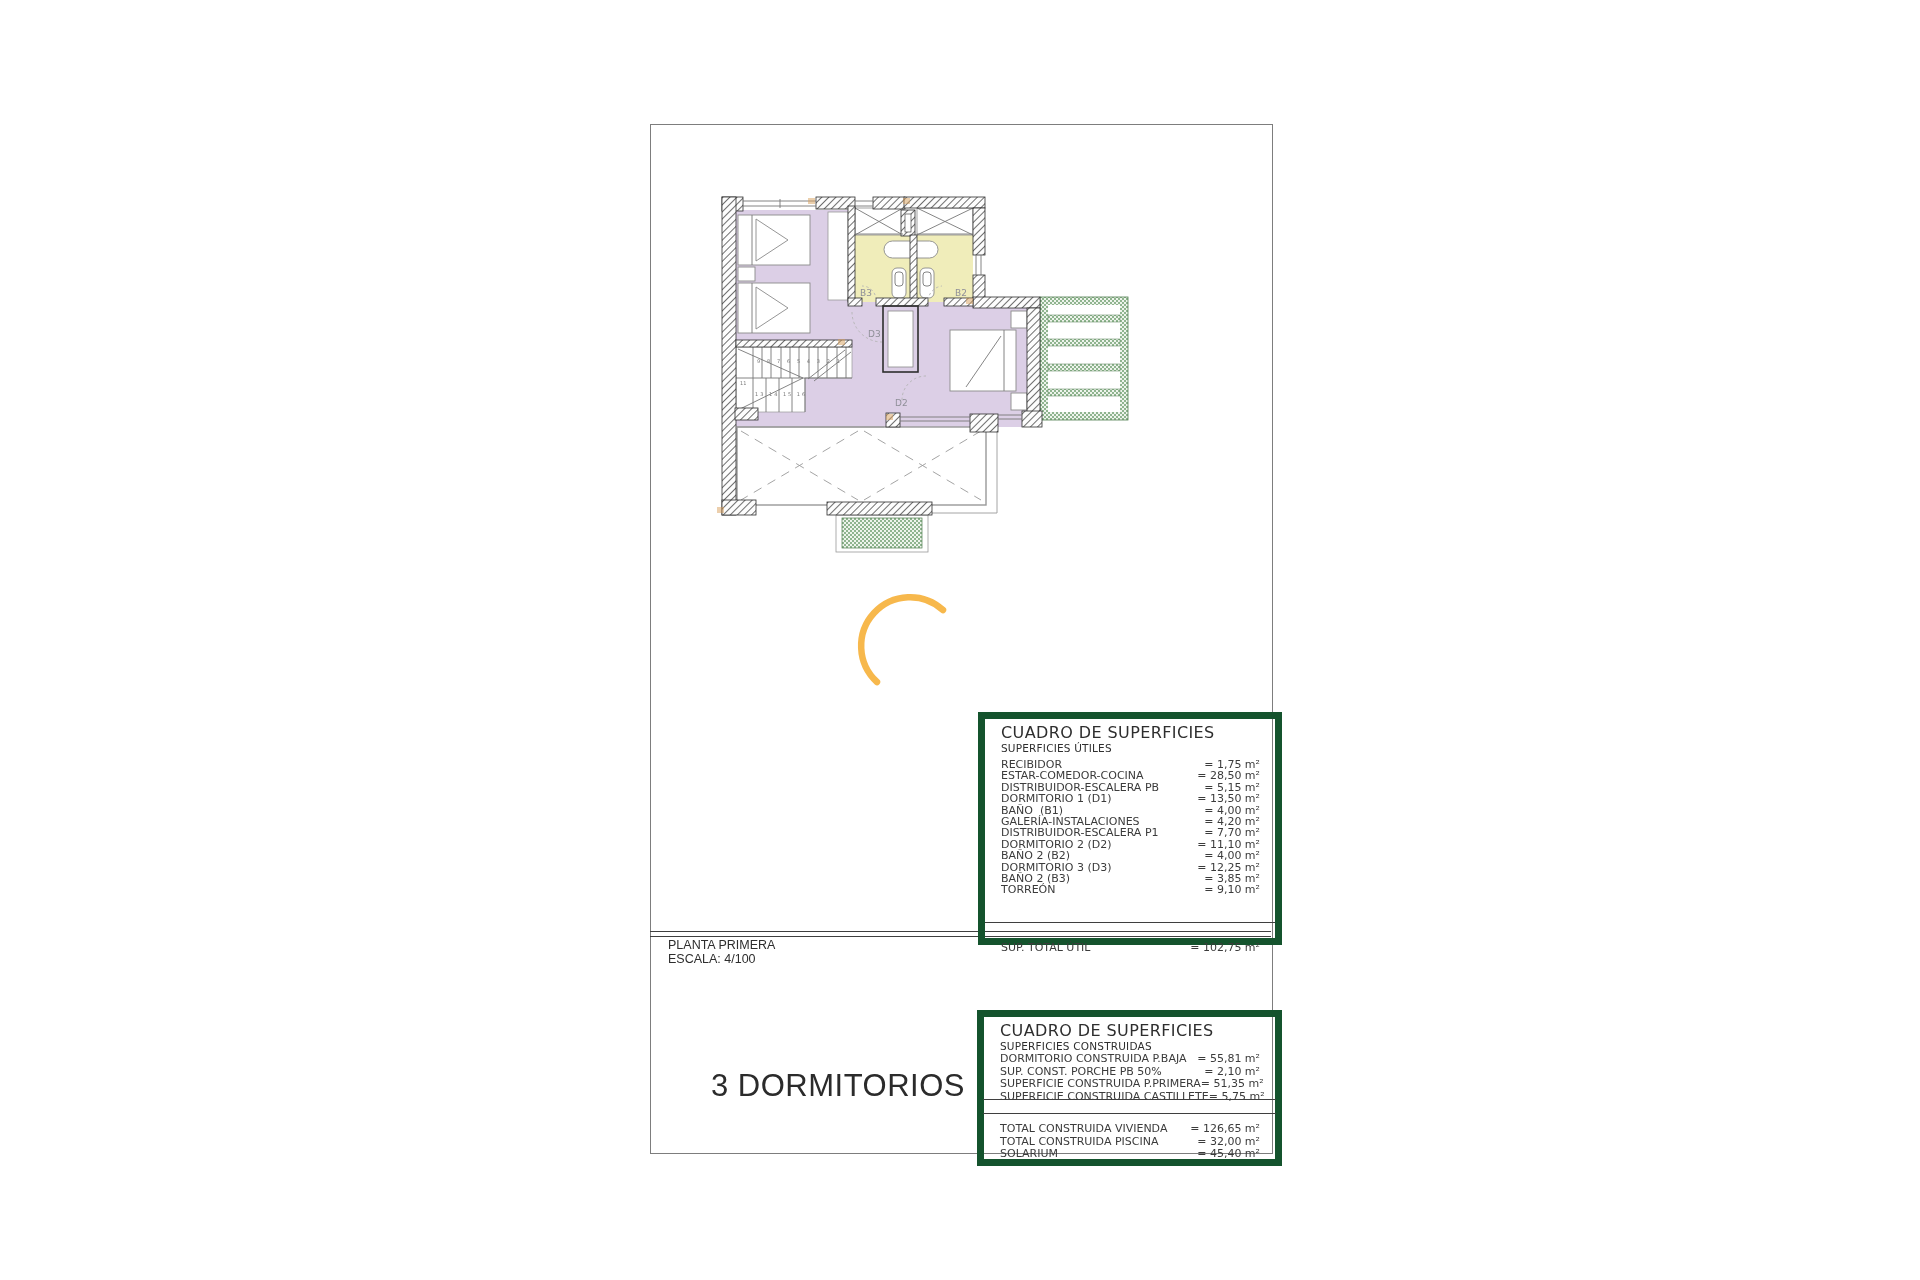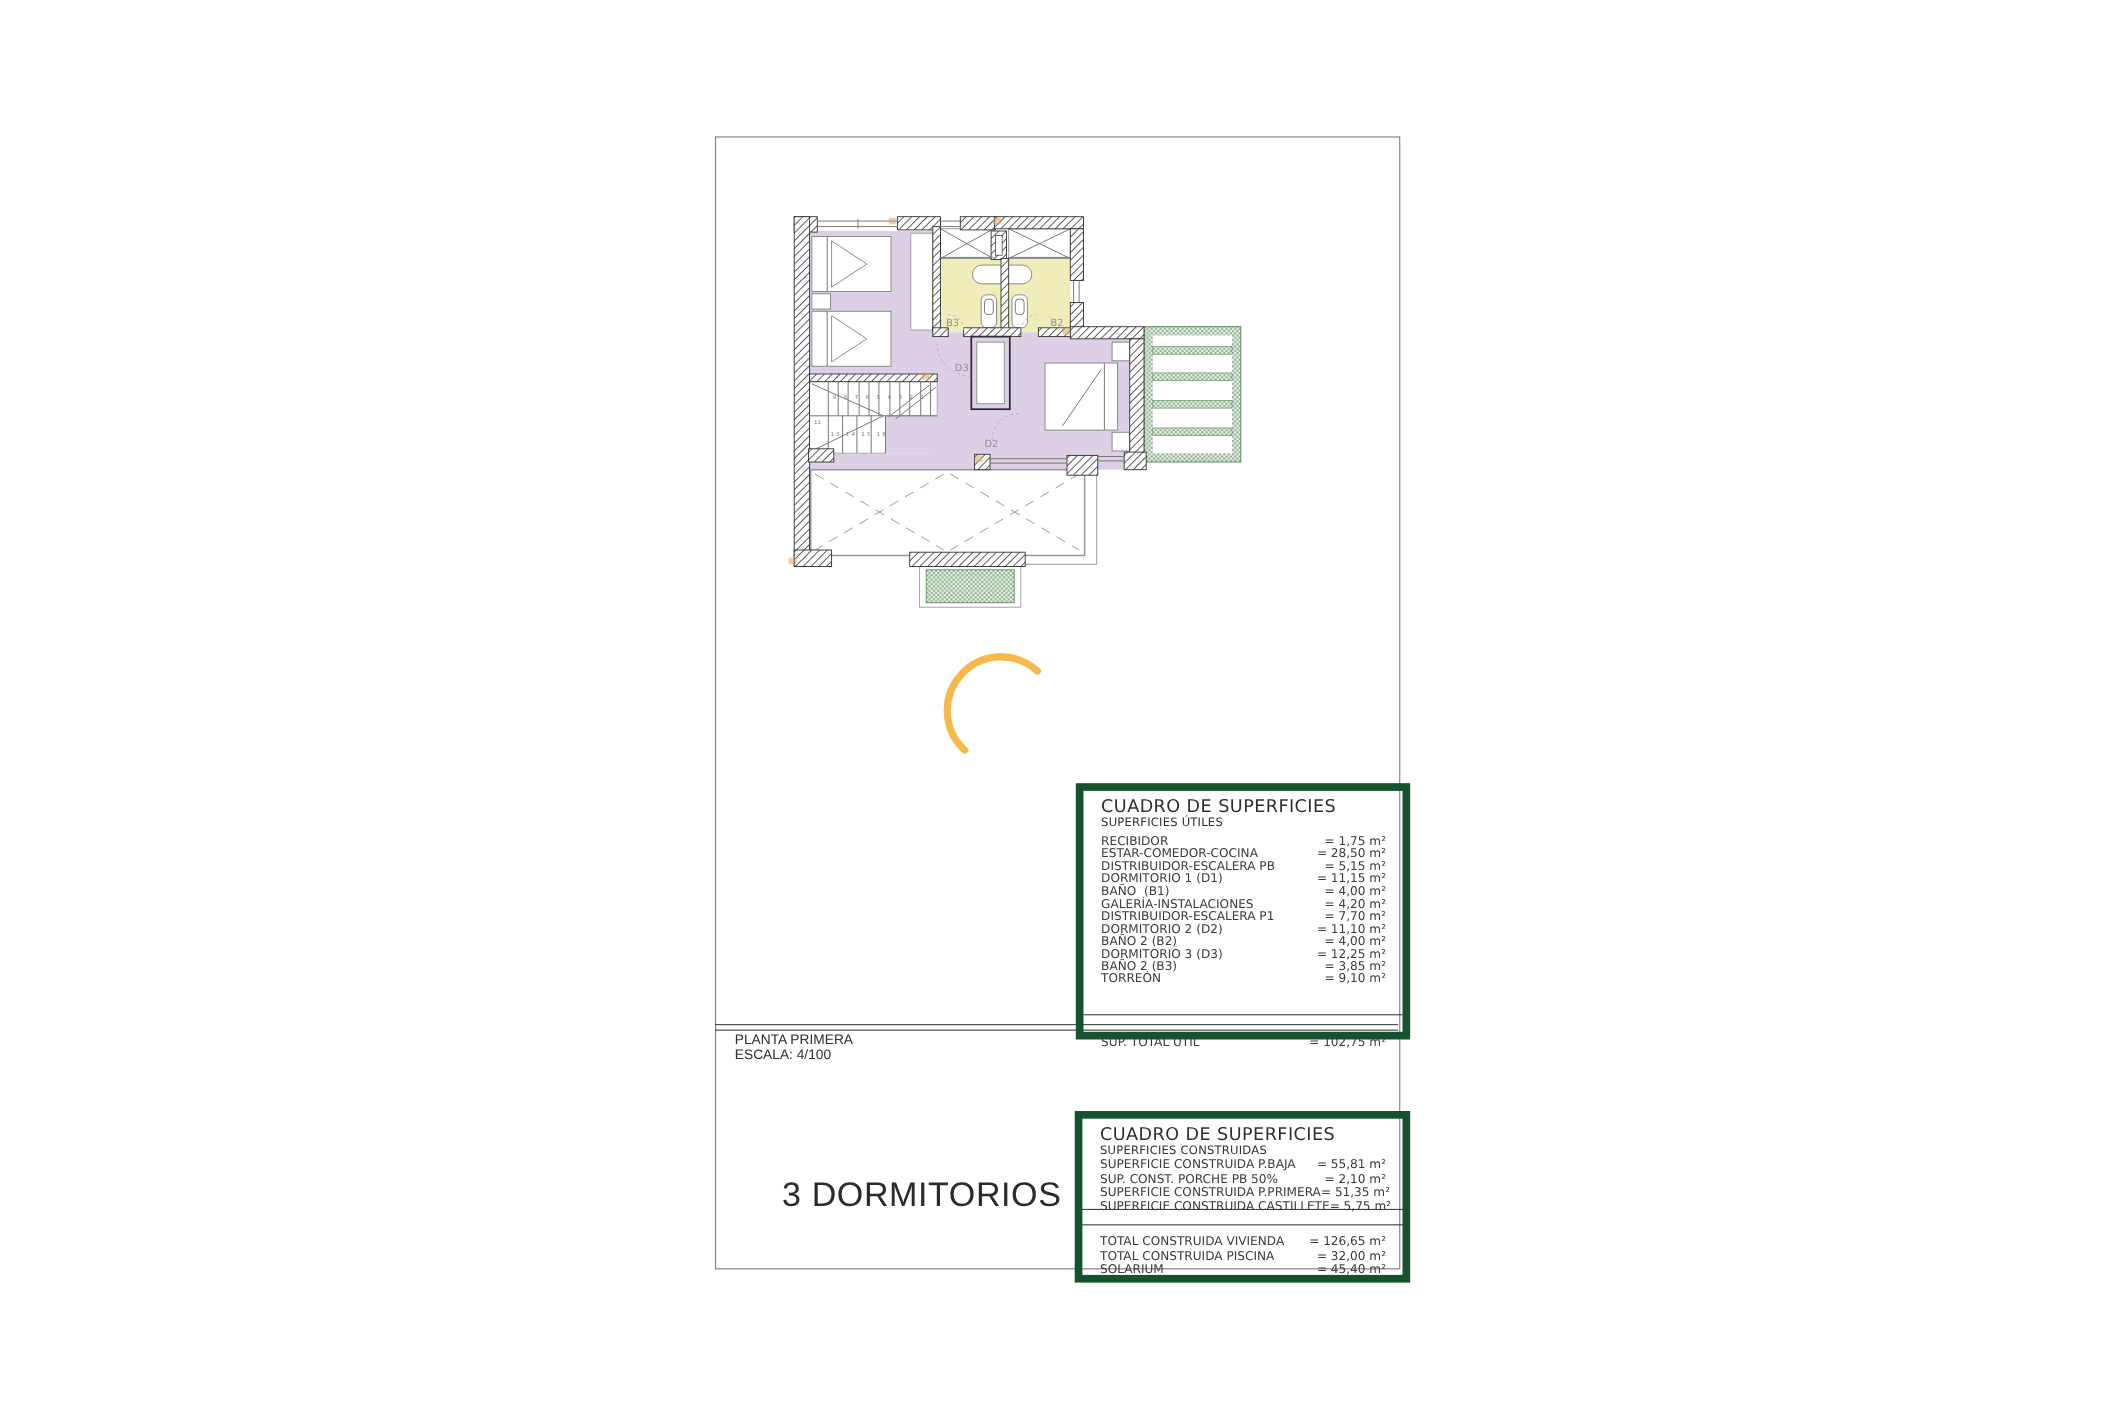--- a/index.html
+++ b/index.html
@@ -212,21 +212,21 @@
 <div class="abs sheet-border"></div>
 <div class="abs divider"></div>
 
 <div class="abs stable" style="left:978px;top:712px;width:290px;height:219px;">
   <div class="t-title">CUADRO DE SUPERFICIES</div>
   <div class="t-sub">SUPERFICIES ÚTILES</div>
   <div class="rows rows-utiles" style="top:40px;">
       <div class="trow"><span>RECIBIDOR</span><span>= 1,75 m²</span></div>
       <div class="trow"><span>ESTAR-COMEDOR-COCINA</span><span>= 28,50 m²</span></div>
       <div class="trow"><span>DISTRIBUIDOR-ESCALERA PB</span><span>= 5,15 m²</span></div>
-      <div class="trow"><span>DORMITORIO 1 (D1)</span><span>= 11,15 m²</span></div>
+      <div class="trow"><span>DORMITORIO 1 (D1)</span><span>= 13,50 m²</span></div>
       <div class="trow"><span>BAÑO  (B1)</span><span>= 4,00 m²</span></div>
       <div class="trow"><span>GALERÍA-INSTALACIONES</span><span>= 4,20 m²</span></div>
       <div class="trow"><span>DISTRIBUIDOR-ESCALERA P1</span><span>= 7,70 m²</span></div>
       <div class="trow"><span>DORMITORIO 2 (D2)</span><span>= 11,10 m²</span></div>
       <div class="trow"><span>BAÑO 2 (B2)</span><span>= 4,00 m²</span></div>
       <div class="trow"><span>DORMITORIO 3 (D3)</span><span>= 12,25 m²</span></div>
       <div class="trow"><span>BAÑO 2 (B3)</span><span>= 3,85 m²</span></div>
       <div class="trow"><span>TORREÓN</span><span>= 9,10 m²</span></div>
     </div>
   <div class="abs total-sep" style="top:203px;"></div>
@@ -239,21 +239,21 @@
 <div class="abs plan-name">
   <div>PLANTA PRIMERA</div>
   <div>ESCALA: 4/100</div>
 </div>
 <div class="abs variant-title">3 DORMITORIOS</div>
 
 <div class="abs stable" style="left:977px;top:1010px;width:291px;height:142px;">
   <div class="t-title">CUADRO DE SUPERFICIES</div>
   <div class="t-sub">SUPERFICIES CONSTRUIDAS</div>
   <div class="rows rows-cons" style="top:36px;">
-      <div class="trow"><span>SUPERFICIE CONSTRUIDA P.BAJA</span><span>= 55,81 m²</span></div>
+      <div class="trow"><span>DORMITORIO CONSTRUIDA P.BAJA</span><span>= 55,81 m²</span></div>
       <div class="trow"><span>SUP. CONST. PORCHE PB 50%</span><span>= 2,10 m²</span></div>
       <div class="trow"><span>SUPERFICIE CONSTRUIDA P.PRIMERA</span><span>= 51,35 m²</span></div>
       <div class="trow"><span>SUPERFICIE CONSTRUIDA CASTILLETE</span><span>= 5,75 m²</span></div>
     </div>
   <div class="abs total-box" style="top:82px;height:13px;"></div>
   <div class="abs total-row" style="top:84px;margin-top:21px;">
     <span>TOTAL CONSTRUIDA VIVIENDA</span>
     <span>= 126,65 m²</span>
   </div>
   <div class="rows rows-extra" style="top:119px;">

